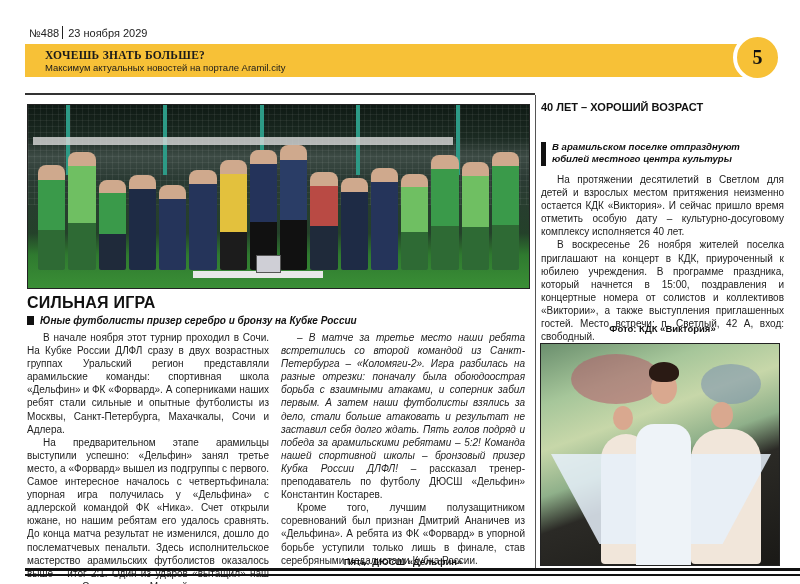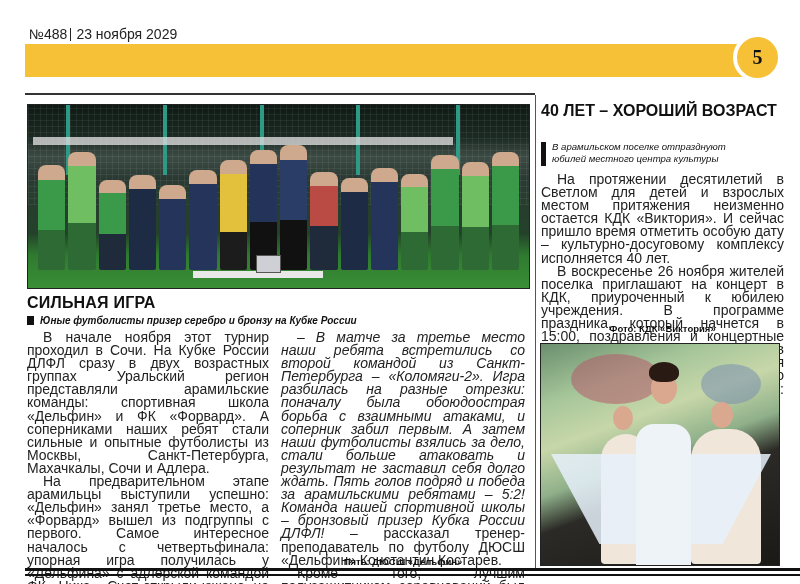--- a/index.html
+++ b/index.html
@@ -1,19 +1,19 @@
 <!DOCTYPE html>
 <html><head>
 <meta charset="utf-8">
 <style>
   * { box-sizing: border-box; margin: 0; padding: 0; }
   html, body { width: 800px; height: 584px; overflow: hidden; background: #ffffff; }
   body { position: relative; font-family: "Liberation Sans", sans-serif; color: #1a1a1a; }
 
-  .issue-line { position: absolute; left: 29px; top: 26px; font-size: 14px; color: #222; display: flex; align-items: center; }
+  .issue-line { position: absolute; left: 29px; top: 26px; font-size: 11px; color: #222; display: flex; align-items: center; }
   .issue-line .sep { display: inline-block; width: 1px; height: 13px; background: #222; margin: 0 5px 0 3px; }
 
   .banner { position: absolute; left: 25px; top: 44px; width: 720px; height: 33px; background: #f7c137; }
   .banner-left { position: absolute; left: 20px; top: 5px; }
   .banner-left .promo-title { font-family: "Liberation Serif", serif; font-weight: bold; font-size: 11.5px; letter-spacing: 0.3px; color: #1a1a1a; }
   .banner-left .promo-sub { font-size: 9.5px; color: #1a1a1a; margin-top: 1px; }
   .section-title { position: absolute; left: 476px; top: 1px; font-family: "Liberation Serif", serif; font-weight: bold; font-size: 25px; letter-spacing: 0.5px; color: #111; }
   .page-badge { position: absolute; left: 733px; top: 33px; width: 49px; height: 49px; border-radius: 50%; background: #f7c137; border: 4px solid #ffffff; display: flex; align-items: center; justify-content: center; font-family: "Liberation Serif", serif; font-weight: bold; font-size: 20px; color: #111; }
 
   .rule-top { position: absolute; left: 25px; top: 93px; width: 510px; height: 2px; background: #333; }
@@ -28,55 +28,59 @@
   .photo-football .players { position: absolute; left: 10px; top: 40px; right: 10px; height: 125px; display: flex; align-items: flex-end; gap: 3px; }
   .photo-football .pl { flex: 1; border-radius: 8px 8px 2px 2px; }
   .photo-football .banner-sheet { position: absolute; left: 165px; top: 166px; width: 130px; height: 7px; background: #e8e8e8; }
   .photo-football .plaque { position: absolute; left: 228px; top: 150px; width: 25px; height: 18px; background: #cfcfd6; border: 1px solid #555; }
 
   .headline-left { position: absolute; left: 27px; top: 294px; font-weight: bold; font-size: 16px; letter-spacing: 0.2px; color: #111; }
   .sub-left { position: absolute; left: 27px; top: 315px; display: flex; align-items: center; }
   .marker { display: inline-block; width: 7px; height: 9px; background: #111; margin-right: 6px; }
   .sub-left span.txt { font-style: italic; font-weight: bold; font-size: 10px; color: #111; }
 
-  .col { position: absolute; font-size: 14px; line-height: 13.1px; text-align: justify; color: #222; }
+  .col { position: absolute; font-size: 10px; line-height: 13.1px; text-align: justify; color: #222; }
   .col p { text-indent: 16px; }
   .col-1 { left: 27px; top: 331px; width: 242px; }
   .col-2 { left: 281px; top: 331px; width: 244px; }
   .credit { font-weight: bold; font-size: 9.5px; text-align: center; color: #111; }
   .credit-left { position: absolute; left: 281px; top: 556px; width: 244px; }
 
   .vline { position: absolute; left: 535px; top: 95px; width: 1px; height: 475px; background: #555; }
   .rule-bottom-1 { position: absolute; left: 25px; top: 568px; width: 775px; height: 3px; background: #111; }
   .rule-bottom-2 { position: absolute; left: 25px; top: 574px; width: 775px; height: 2px; background: #111; }
 
-  .headline-right { position: absolute; left: 541px; top: 98px; font-weight: bold; font-size: 16px; line-height: 25px; color: #111; }
+  .headline-right { position: absolute; left: 541px; top: 98px; font-weight: bold; font-size: 11px; line-height: 19px; color: #111; }
   .sub-right { position: absolute; left: 541px; top: 141px; display: flex; }
   .sub-right .bar { width: 5px; height: 24px; background: #111; margin-right: 6px; margin-top: 1px; }
-  .sub-right .txt { font-style: italic; font-weight: normal; font-size: 9.6px; line-height: 12px; color: #111; }
+  .sub-right .txt { font-style: italic; font-weight: bold; font-size: 9.6px; line-height: 12px; color: #111; }
   .col-r { left: 541px; top: 173px; width: 243px; }
   .credit-right { position: absolute; left: 541px; top: 323px; width: 243px; }
 
   .photo-dance { position: absolute; left: 540px; top: 343px; width: 240px; height: 223px; border: 1px solid #222; overflow: hidden;
     background: linear-gradient(160deg, #6b8f6e 0%, #a6c69a 20%, #c7d7a9 35%, #8fb08a 50%, #2b2a26 62%, #1a1916 100%); }
   .photo-dance .bg-shape { position: absolute; border-radius: 50%; opacity: 0.55; }
   .photo-dance .dress { position: absolute; background: #eef3f8; }
   .photo-dance .head { position: absolute; border-radius: 50%; background: #d9a88f; }
   .photo-dance .hair { position: absolute; border-radius: 50% 50% 40% 40%; background: #2a1a14; }
 </style>
 </head>
 <body>
 
 <div class="issue-line">
   <span>№488</span>
   <span class="sep"></span>
   <span>23 ноября 2029</span>
 </div>
 
 <div class="banner">
+  <div class="banner-left">
+    <div class="promo-title">ХОЧЕШЬ ЗНАТЬ БОЛЬШЕ?</div>
+    <div class="promo-sub">Максимум актуальных новостей на портале Aramil.city</div>
+  </div>
 </div>
 <div class="page-badge">5</div>
 
 <div class="rule-top"></div>
 
 <div class="photo-football" title="Юные футболисты с кубком и медалями на поле">
   <div class="net"></div>
   <div class="post" style="left:38px"></div>
   <div class="post" style="left:135px"></div>
   <div class="post" style="left:232px"></div>

